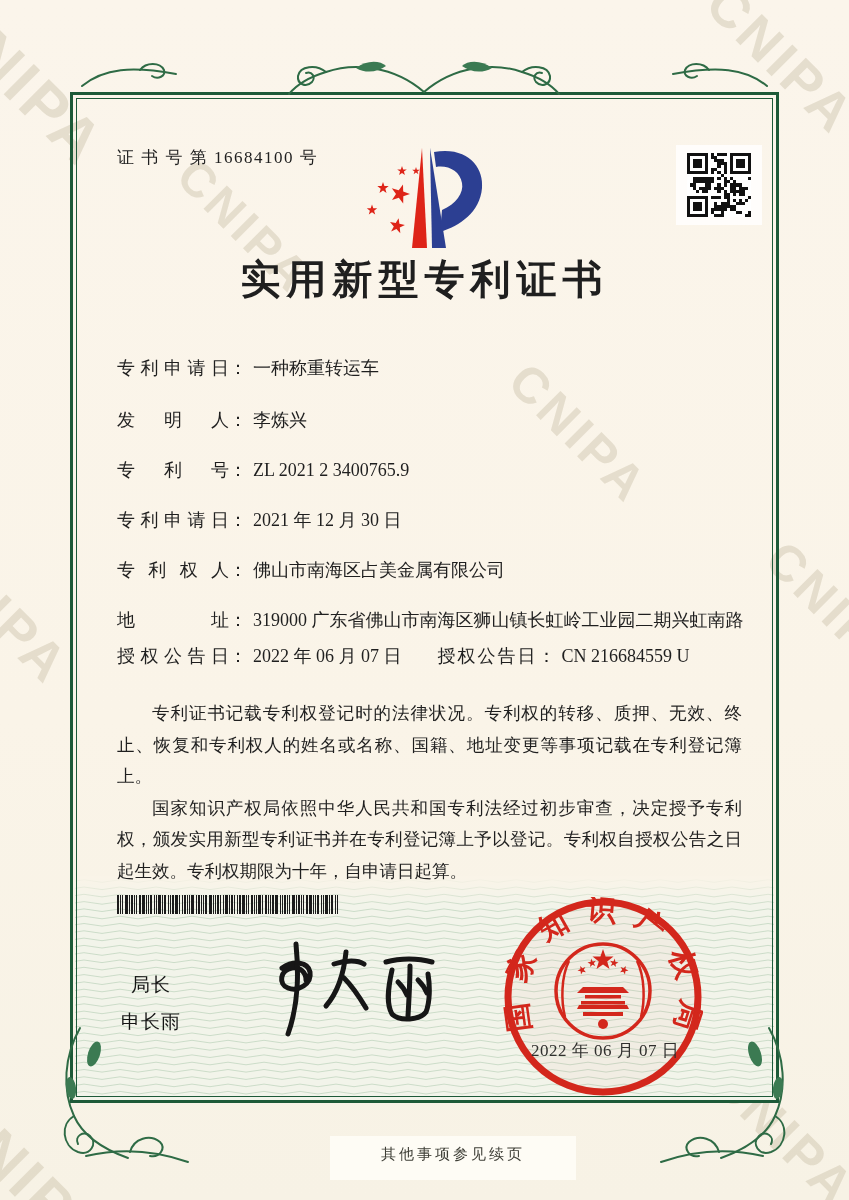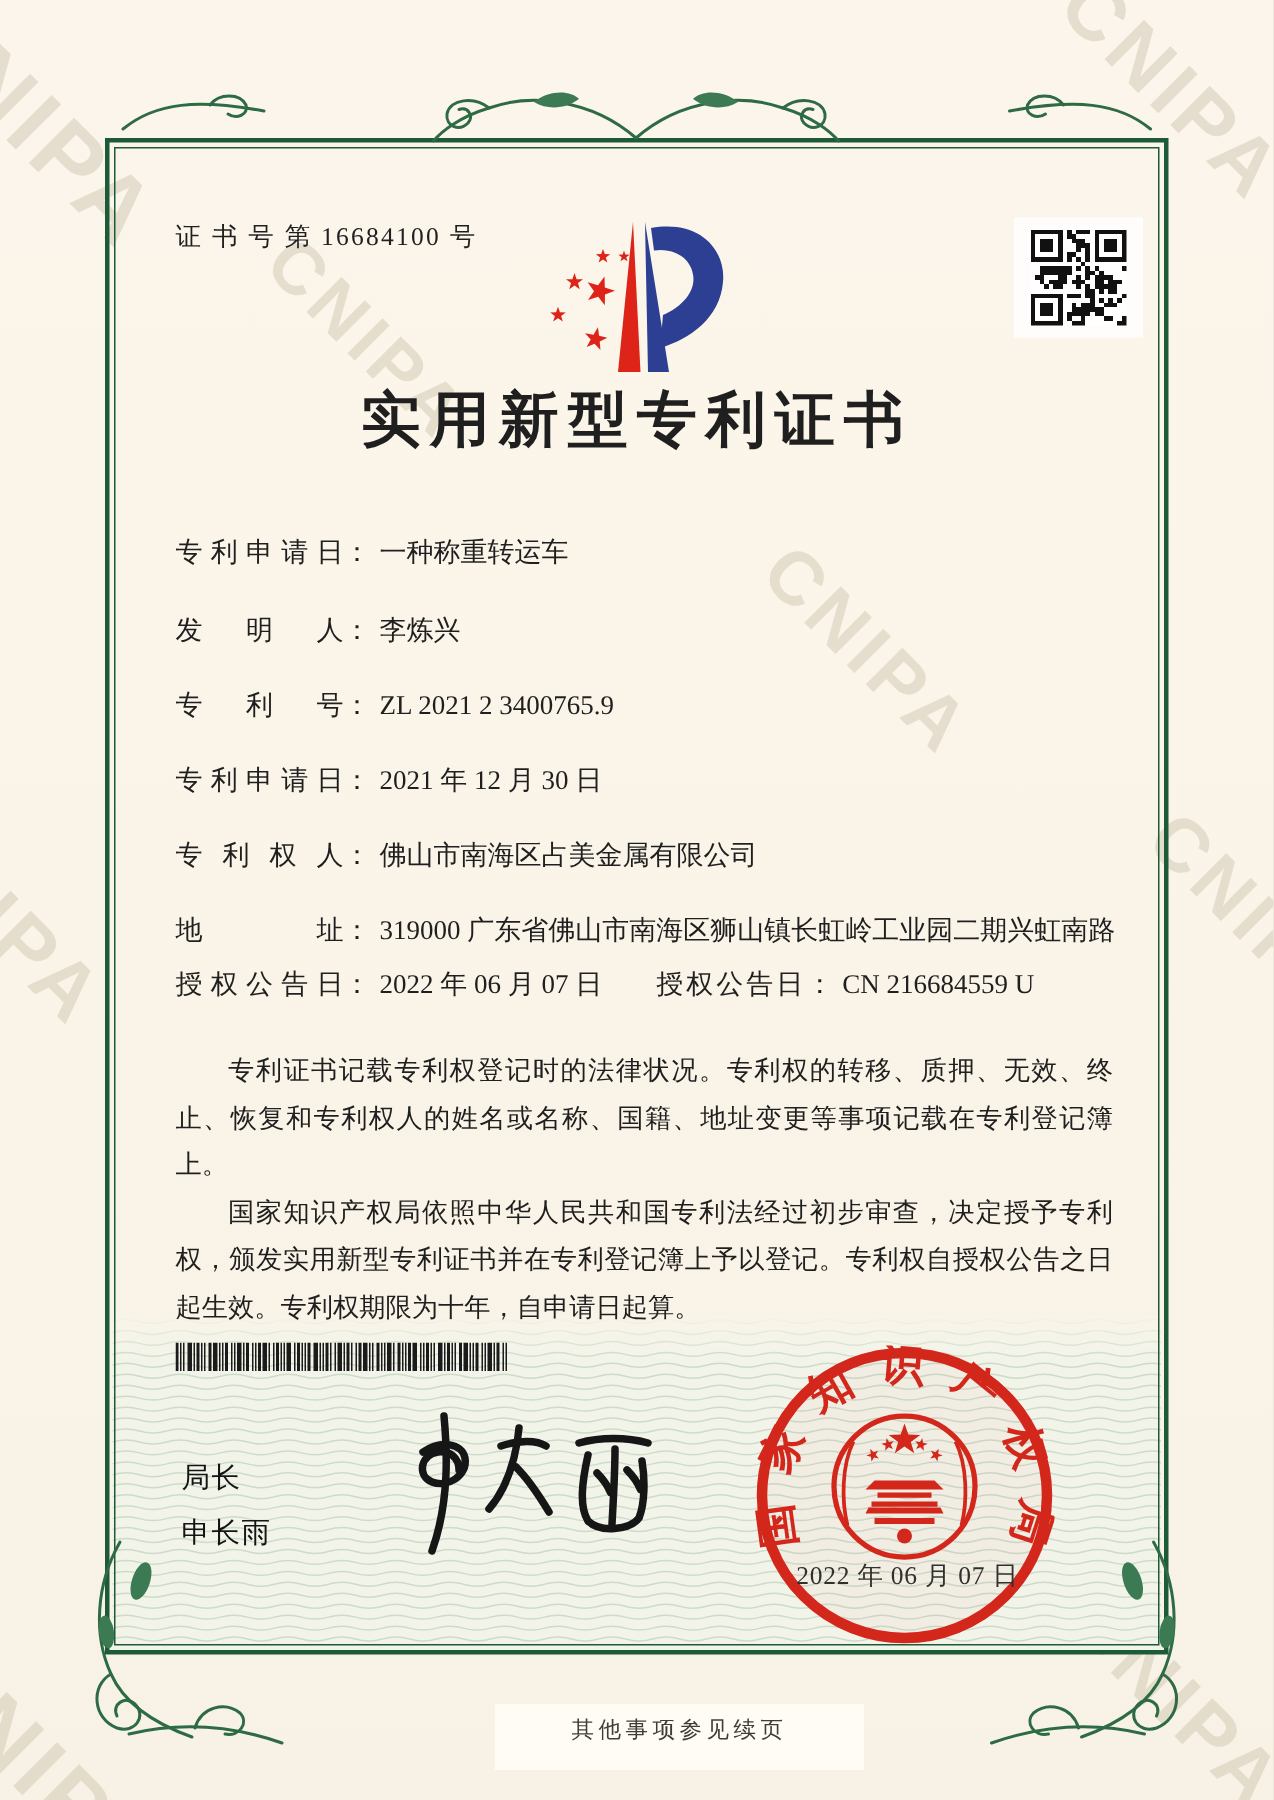--- a/index.html
+++ b/index.html
@@ -39,21 +39,21 @@
   .fvalue{margin-left:6px;max-width:500px;}
   .flabel2{margin-left:36px;letter-spacing:2px;flex:none;}
   .r0{top:356px}.r1{top:408px}.r2{top:458px}.r3{top:508px}.r4{top:558px}.r5{top:608px}.r6{top:644px}
   
   #paras{left:117px;top:698px;width:625px;z-index:5;}
   #paras p{margin:0;font-size:17.5px;line-height:31.5px;text-indent:2em;text-align:justify;}
   
   #barcode{left:117px;top:895px;z-index:5;}
   #signer{left:121px;top:972px;z-index:5;font-family:"Liberation Sans","DejaVu Sans",sans-serif;
       font-size:19px;color:#141414;}
-  #signer div{margin-bottom:11px;letter-spacing:1px;}
+  #signer div{margin-bottom:11px;letter-spacing:1px;text-align:center;}
   #signature{left:248px;top:938px;z-index:5;}
   #seal{left:503px;top:897px;z-index:6;}
   #seal-date{left:525px;top:1039px;width:160px;text-align:center;font-size:17px;
       color:#30302e;letter-spacing:0.5px;z-index:7;}
   #page-info{left:0;right:0;top:1086px;text-align:center;font-size:15px;letter-spacing:2px;z-index:5;}
   #continuation{left:330px;top:1136px;width:246px;height:44px;line-height:36px;text-align:center;
       background:#fefcf5;font-size:15px;letter-spacing:3px;color:#3e3e36;z-index:5;}
 </style>
 </head>
 <body>

